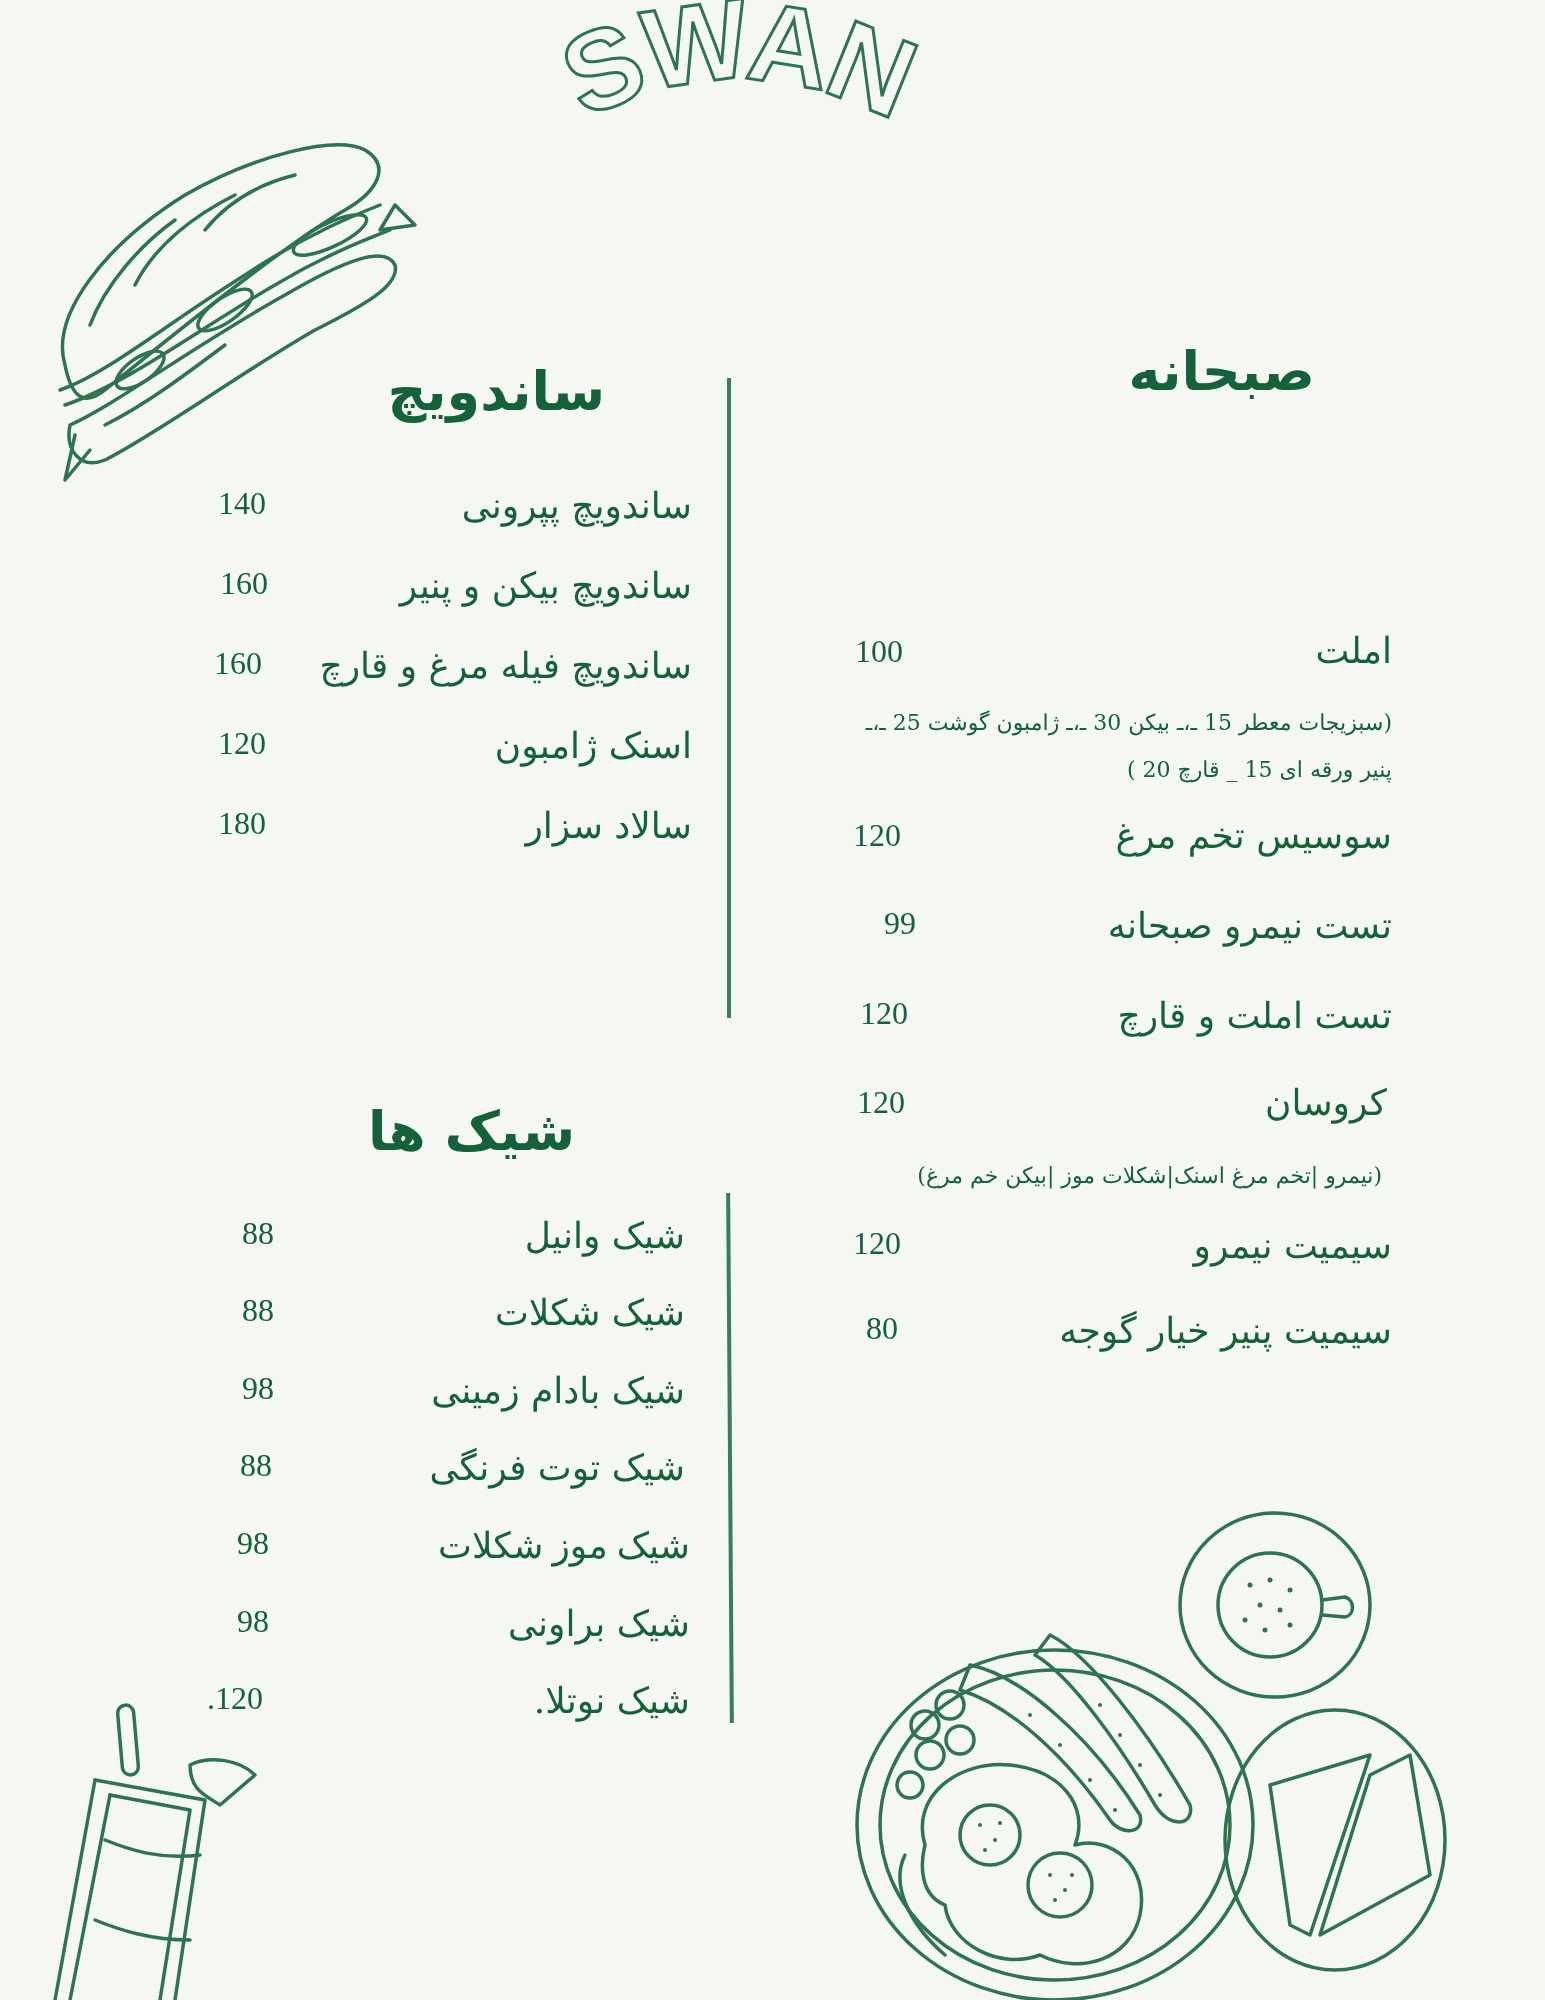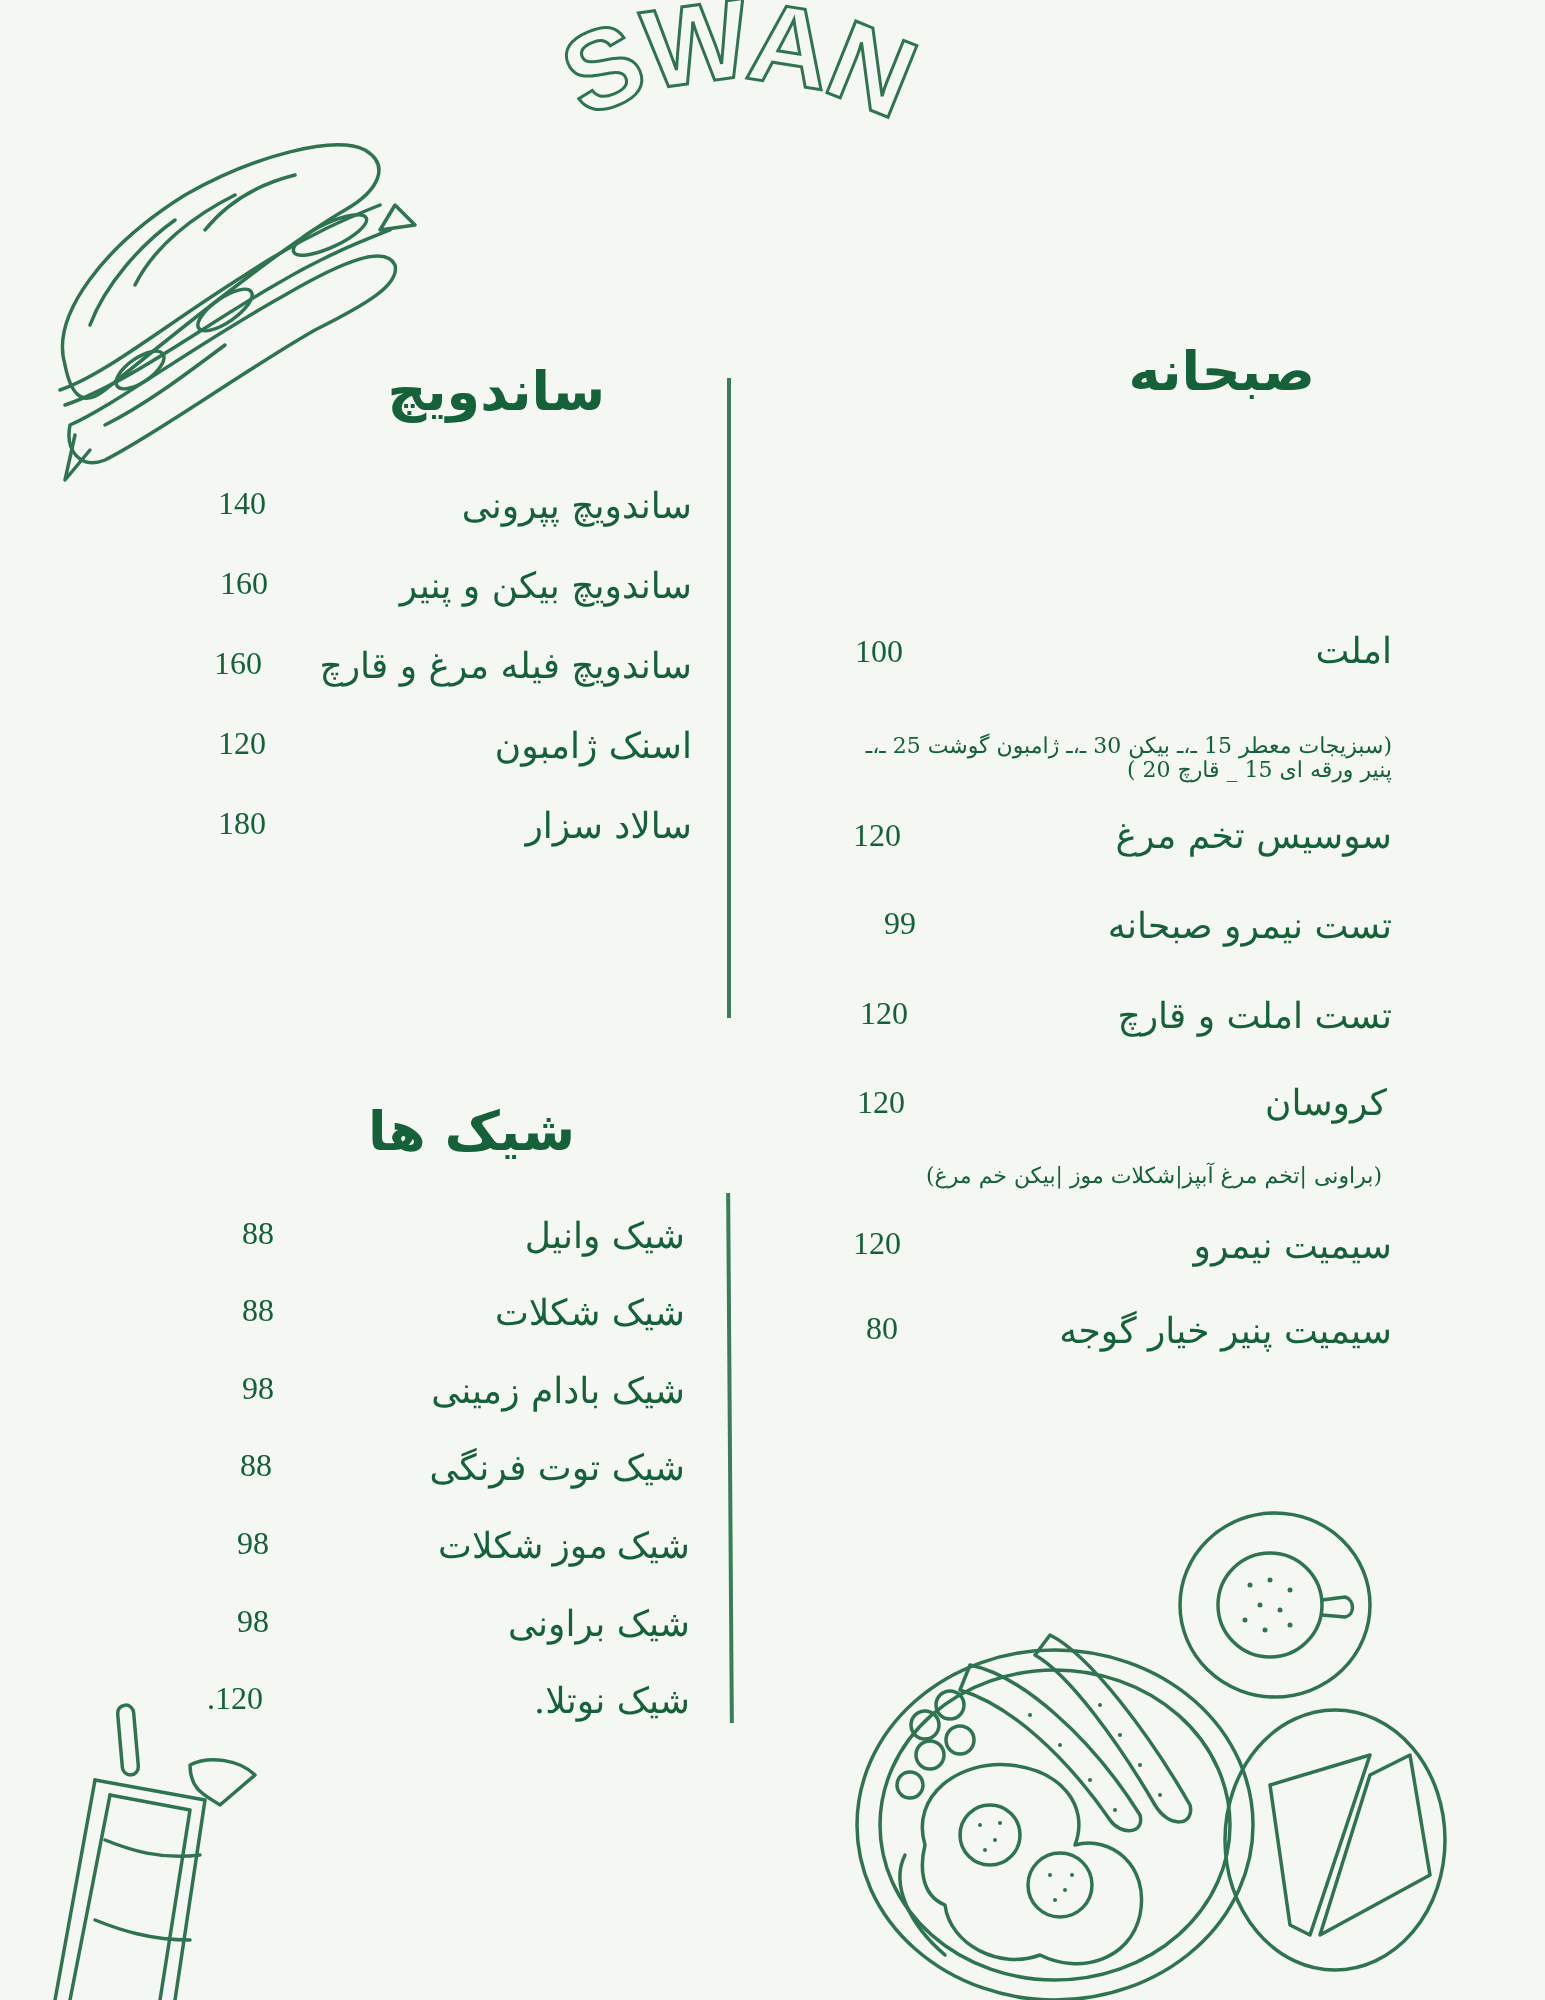--- a/index.html
+++ b/index.html
@@ -67,39 +67,39 @@
 
 <div class="section-title" style="right:970px;top:1100px;">شیک ها</div>
 
 <div class="divider" style="left:727px;top:378px;height:640px;"></div>
 <div class="divider" style="left:728px;top:1193px;height:530px;transform:rotate(-0.4deg);"></div>
 
 <div>
   <div>
     <div class="item-name" style="right:153px;top:630px;">املت</div>
     <div class="item-price" style="left:855px;top:633px;">100</div>
-    <div class="item-note" style="right:153px;top:733px;">(سبزیجات معطر  15  ـ،ـ بیکن 30 ـ،ـ  ژامبون گوشت 25  ـ،ـ</div>
+    <div class="item-note" style="right:153px;top:710px;">(سبزیجات معطر  15  ـ،ـ بیکن 30 ـ،ـ  ژامبون گوشت 25  ـ،ـ</div>
     <div class="item-note" style="right:153px;top:757px;">پنیر ورقه ای 15  _ قارچ 20 )</div>
   </div>
   <div>
     <div class="item-name" style="right:153px;top:815px;">سوسیس تخم مرغ</div>
     <div class="item-price" style="left:853px;top:817px;">120</div>
   </div>
   <div>
     <div class="item-name" style="right:153px;top:905px;">تست نیمرو صبحانه</div>
     <div class="item-price" style="left:884px;top:905px;">99</div>
   </div>
   <div>
     <div class="item-name" style="right:153px;top:995px;">تست املت و قارچ</div>
     <div class="item-price" style="left:860px;top:995px;">120</div>
   </div>
   <div>
     <div class="item-name" style="right:158px;top:1082px;">کروسان</div>
     <div class="item-price" style="left:857px;top:1084px;">120</div>
-    <div class="item-note" style="right:163px;top:1163px;">(براونی |تخم مرغ آبپز|شکلات موز |بیکن خم مرغ)</div>
+    <div class="item-note" style="right:163px;top:1163px;">(نیمرو |تخم مرغ اسنک|شکلات موز |بیکن خم مرغ)</div>
   </div>
   <div>
     <div class="item-name" style="right:153px;top:1225px;margin-left:12px;">سیمیت نیمرو</div>
     <div class="item-price" style="left:853px;top:1225px;">120</div>
   </div>
   <div>
     <div class="item-name" style="right:153px;top:1310px;">سیمیت پنیر خیار گوجه</div>
     <div class="item-price" style="left:866px;top:1310px;">80</div>
   </div>
 </div>

